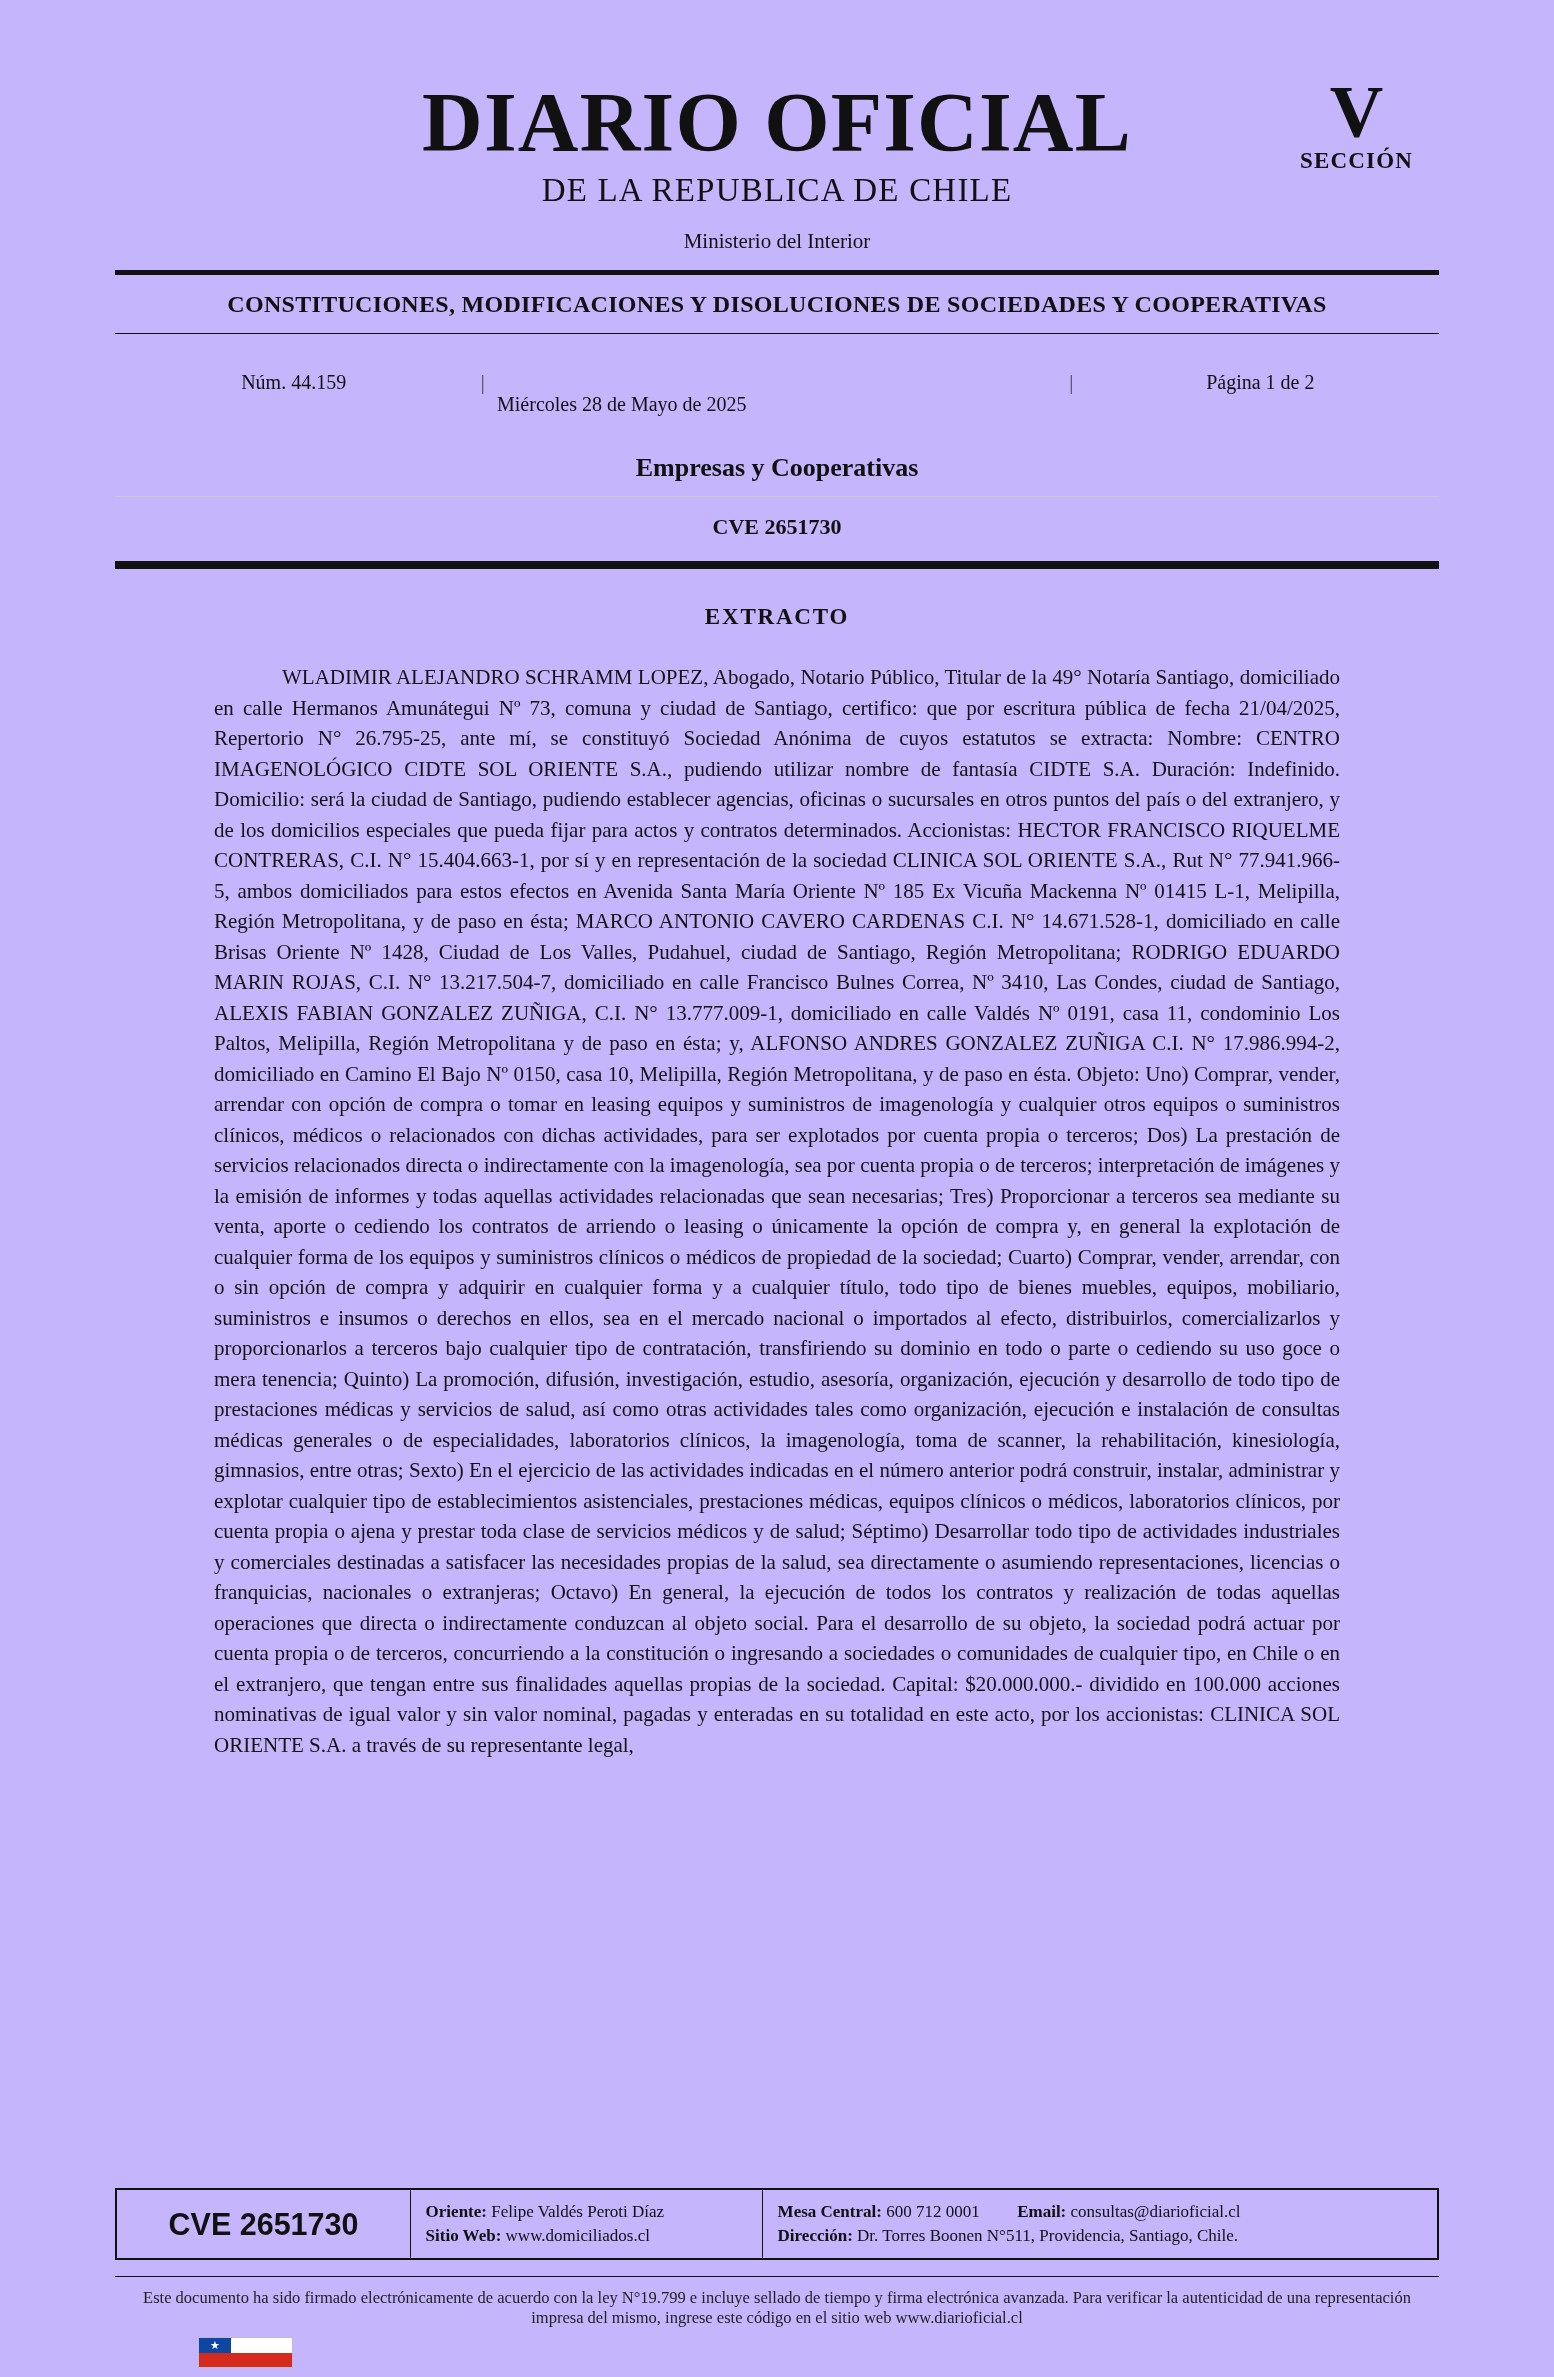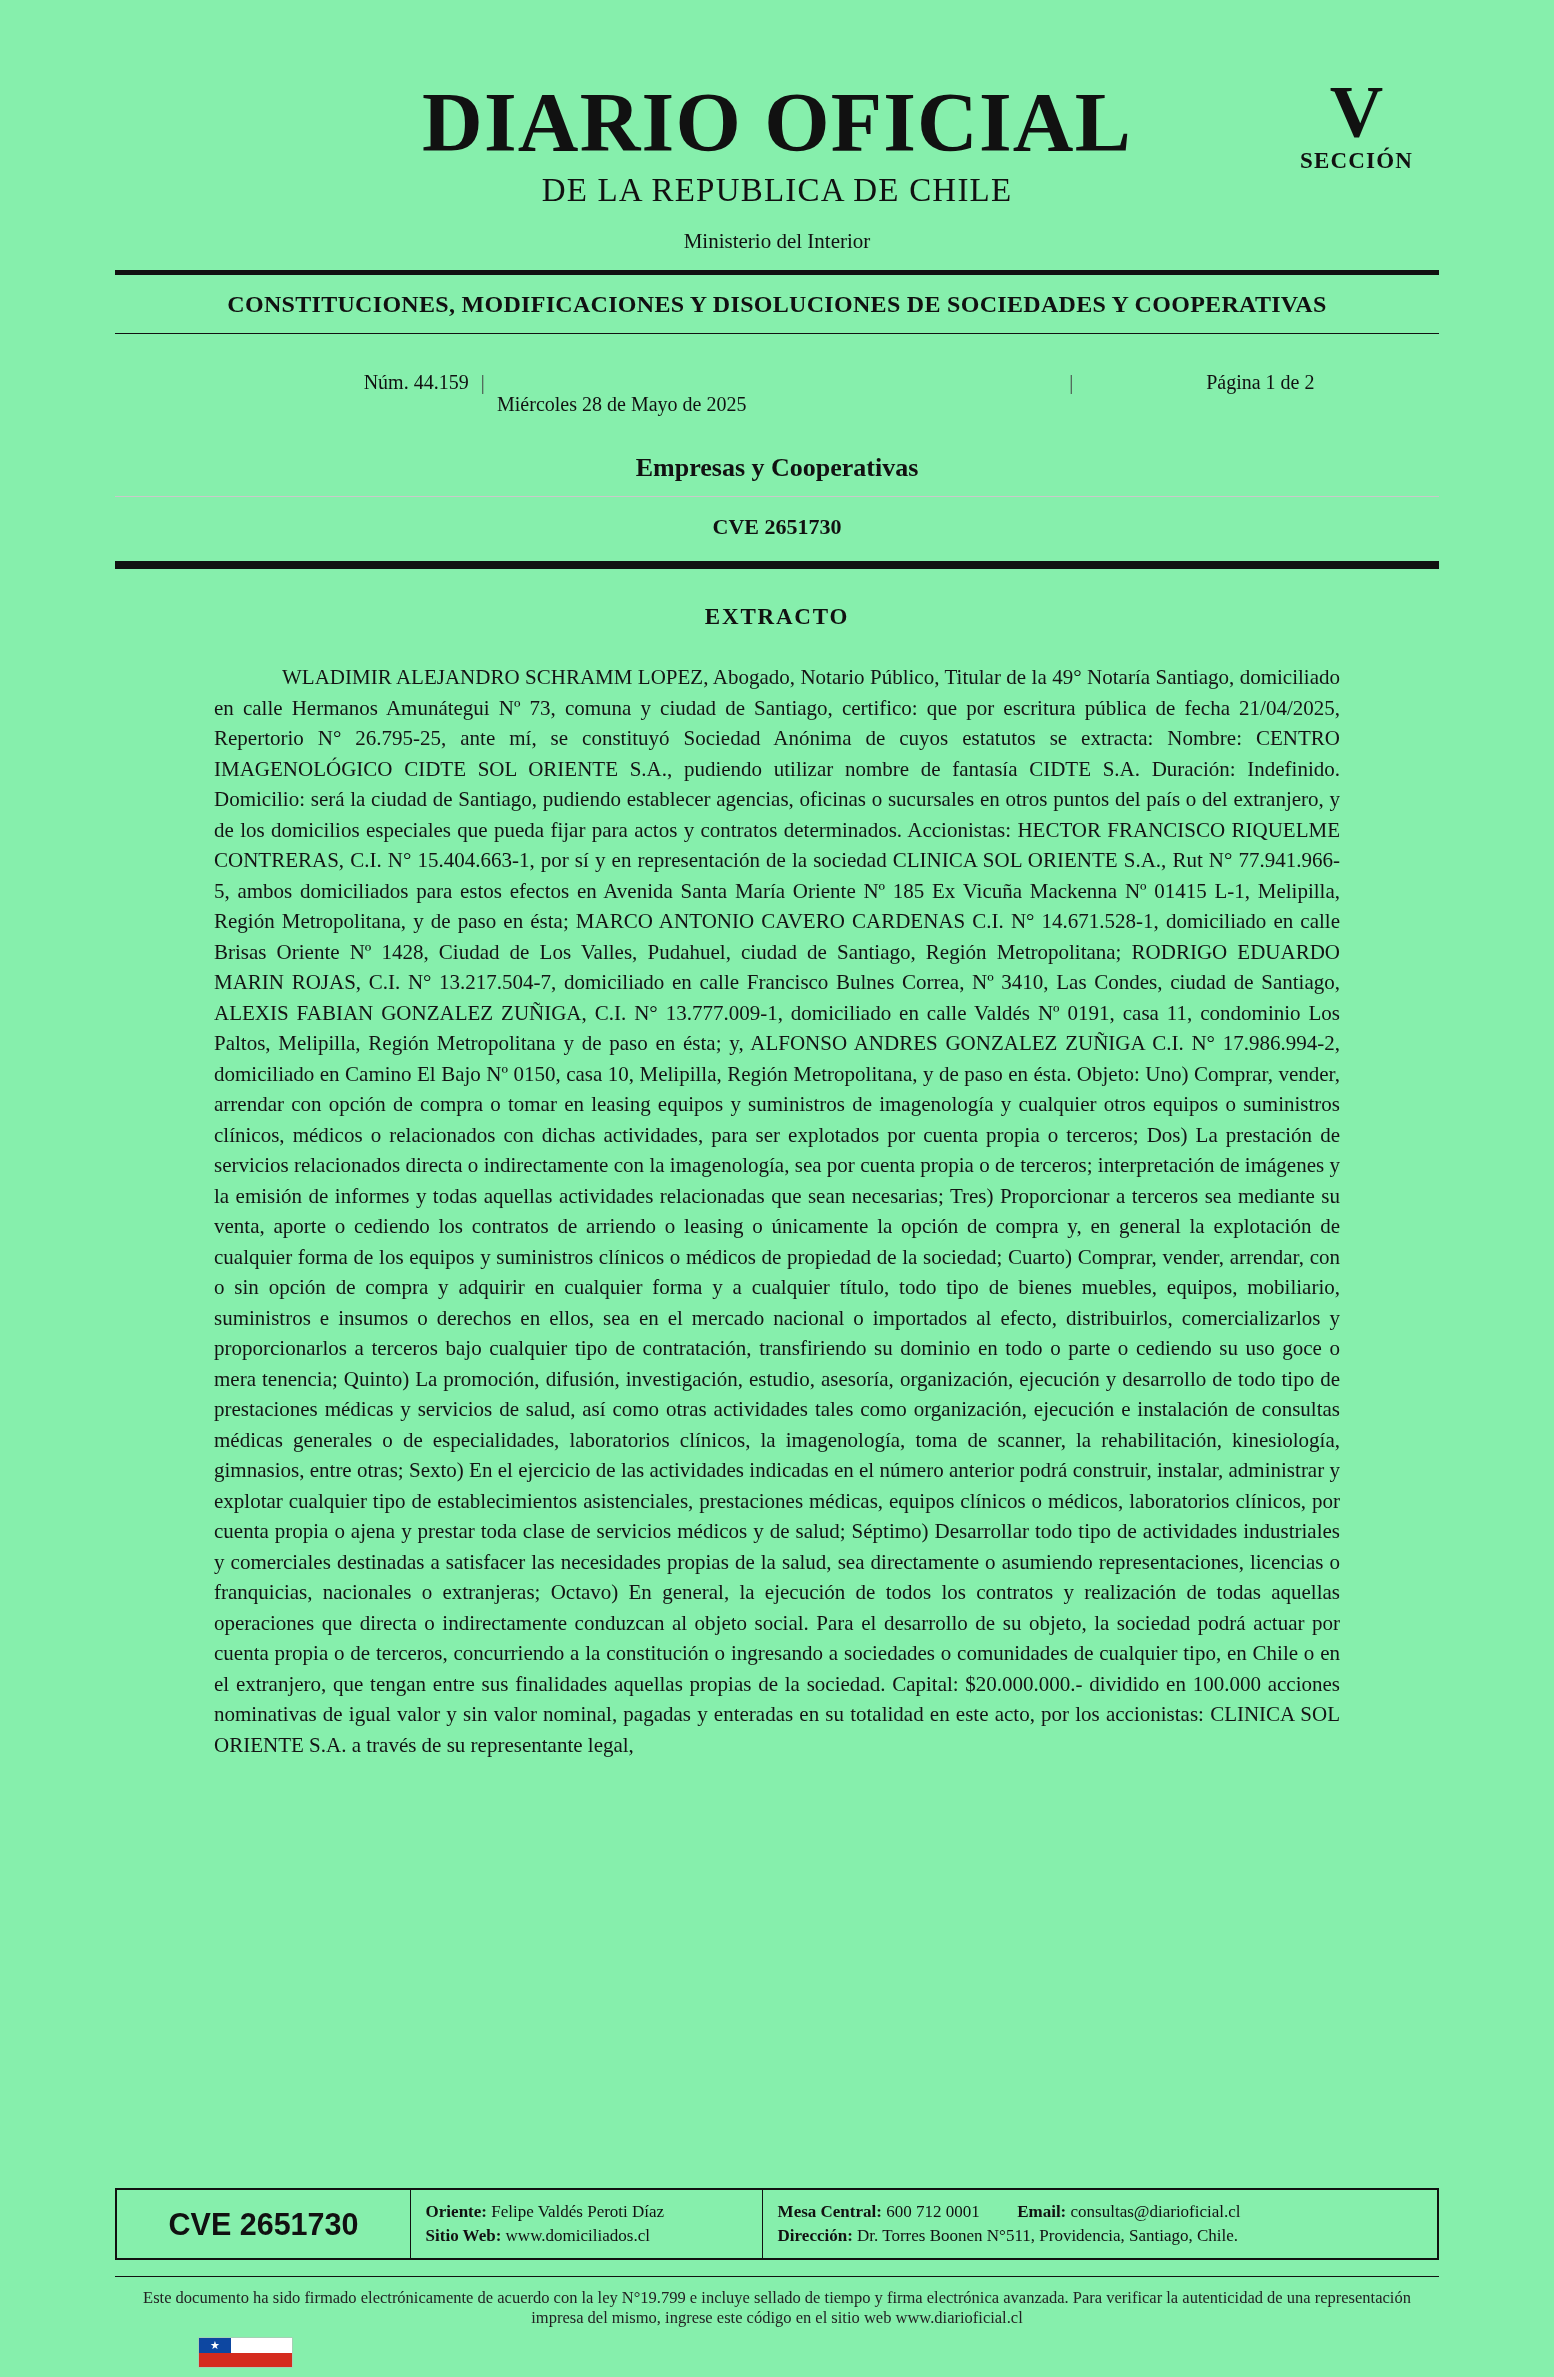--- a/index.html
+++ b/index.html
@@ -1,18 +1,18 @@
 <!DOCTYPE html>
 <html style="font-size:9.8px"><head>
 <meta charset="utf-8">
 <style>
   * { margin:0; padding:0; box-sizing:border-box; }
   html,body { background:#e8e8e8; }
   .page {
-    width:1554px; height:2377px; background:#86efac; position:relative;
+    width:1554px; height:2377px; background:#c4b5fd; position:relative;
     font-family:"Liberation Serif", serif; color:#111; margin:0 auto; overflow:hidden;
   }
   .content { padding:79px 115px 0 115px; }
 
   
   .masthead { position:relative; text-align:center; }
   .np-title { font-size:84px; font-weight:bold; letter-spacing:1.2px; line-height:1.05; }
   .np-subtitle { font-size:33px; letter-spacing:1.2px; margin-top:4.9px; }
   .np-ministry { font-size:21px; margin-top:20px; }
   .section-box { position:absolute; right:0; top:-4.9px; width:165px; text-align:center; }
@@ -20,21 +20,21 @@
   .section-label { font-size:23px; font-weight:bold; letter-spacing:1.2px; margin-top:-3.7px; }
 
   .rule-double-top { margin-top:16px; border-top:4.3px solid #111; height:4.3px; border-bottom:1.8px solid #111; }
   .banner { text-align:center; font-weight:bold; font-size:24px; letter-spacing:0.3px; padding:16px 0 14.6px 0; }
   .rule-thin { border-top:1.8px solid #111; }
 
   .meta-row {
     display:grid; grid-template-columns:1fr auto 1.6fr auto 1fr; align-items:center;
     font-size:20px; padding:14.6px 3.7px 12.2px 3.7px;
   }
-  .meta-issue { text-align:right; }
+  .meta-issue { text-align:center; }
   .meta-sep { text-align:center; color:#444; padding:0 12.2px; }
   .meta-date { text-align:left;margin-top:45px; }
   .meta-page { text-align:center; }
 
   .section-title { text-align:center; font-weight:bold; font-size:26px; margin-top:24.4px; }
   .rule-light { border-top:1.2px solid #c9c9c9; margin-top:13.4px; }
   .cve-top { text-align:center; font-weight:bold; font-size:22px; margin-top:17px; }
   .rule-double-heavy { margin-top:21px; border-top:4.9px solid #111; height:5.5px; border-bottom:4.3px solid #111; }
 
   .doc-heading { text-align:center; font-weight:bold; font-size:23px; letter-spacing:1.8px; margin-top:35px; }

